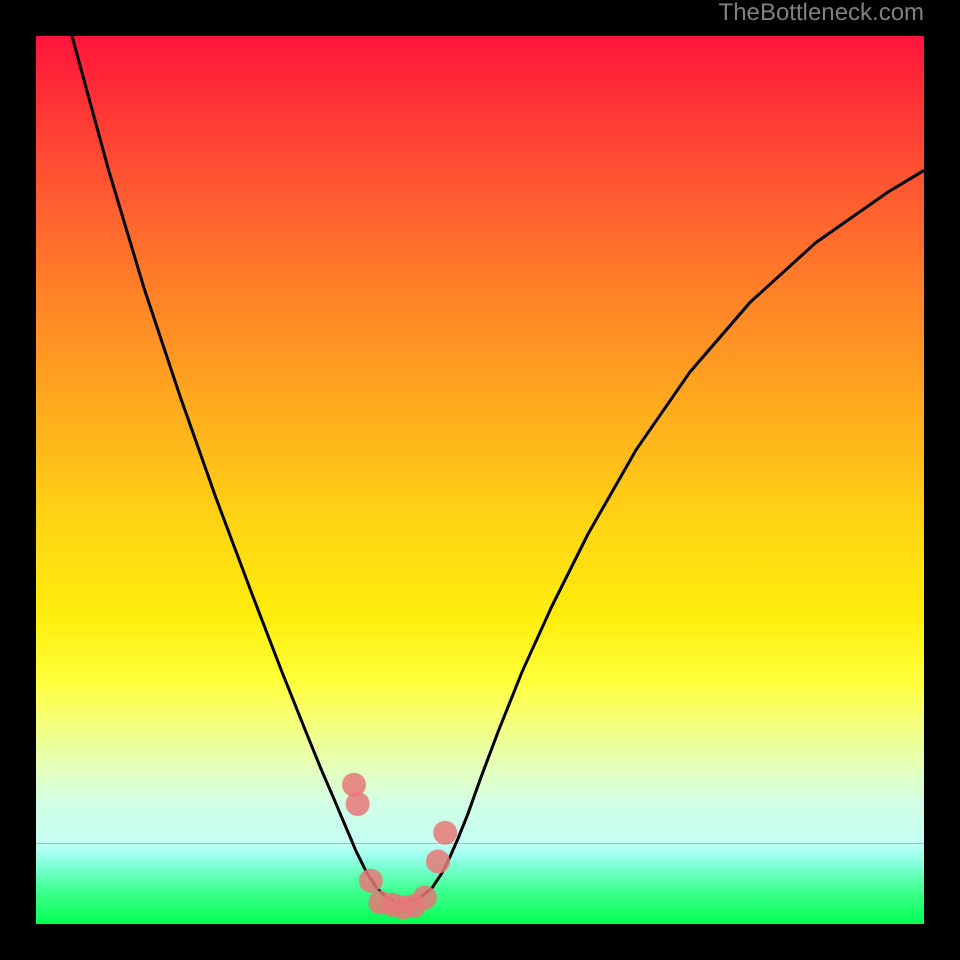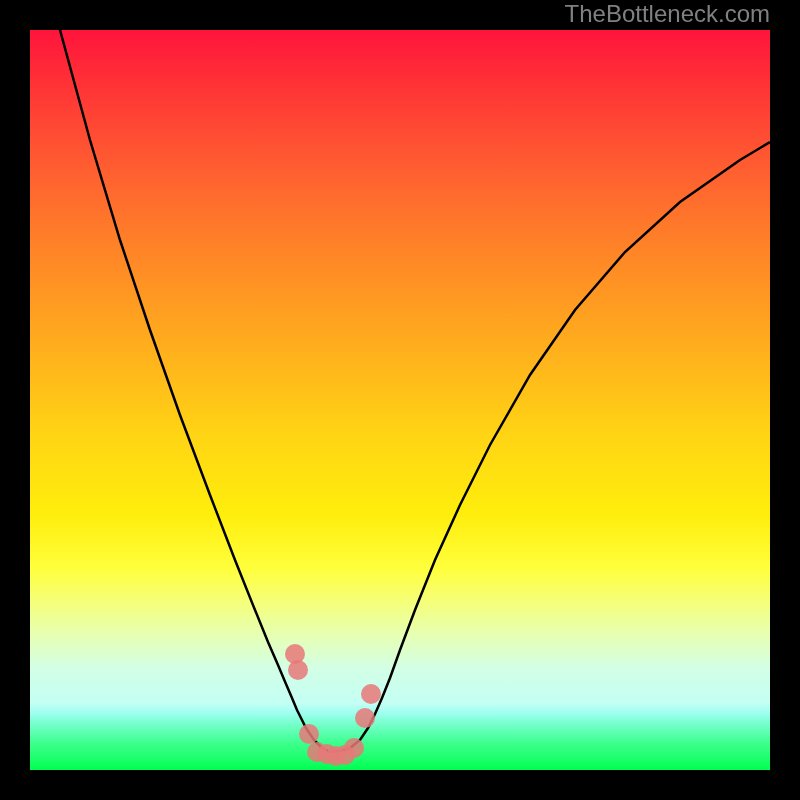--- a/index.html
+++ b/index.html
@@ -3,21 +3,21 @@
   <meta charset="utf-8">
   <style>
     * { margin: 0; padding: 0; box-sizing: border-box; }
     body { background: #000; width: 800px; height: 800px; overflow: hidden; position: relative; }
     .outer-frame { position: absolute; top: 0; left: 0; width: 800px; height: 800px; background: #000; }
     .plot-area { position: absolute; top: 30px; left: 30px; width: 740px; height: 740px; }
     .gradient-bg { position: absolute; top: 0; left: 0; width: 100%; height: 100%; }
     .gradient-main { position: absolute; top: 0; left: 0; width: 100%; height: 91%; background: linear-gradient(to bottom, #ff143c 0%, #ff3236 8%, #ff5c31 20%, #ff8228 32%, #ffa81e 45%, #ffd414 60%, #ffee0c 72%, #ffff3c 80%, #f5ff7a 85%, #e6ffb4 90%, #d2ffe6 95%, #c4fff4 100%); }
     .gradient-bottom { position: absolute; top: 91%; left: 0; width: 100%; height: 9%; background: linear-gradient(to bottom, #c4fff4 0%, #9effef 15%, #78ffce 30%, #5affae 45%, #3cff8c 60%, #28ff78 75%, #14ff64 88%, #00ff50 100%); }
     .curves { position: absolute; top: 0; left: 0; width: 100%; height: 100%; pointer-events: none; }
-    .watermark { position: absolute; top: 0; right: 30px; color: #808080; font-family: Arial, sans-serif; font-size: 24px; font-weight: 500; }
+    .watermark { position: absolute; top: 0; right: 30px; color: #808080; font-family: Arial, sans-serif; font-size: 20px; font-weight: 500; }
   </style>
 </head>
 <body>
 
 <div class="outer-frame">
   <div class="plot-area">
     <div class="gradient-bg">
       <div class="gradient-main"></div>
       <div class="gradient-bottom"></div>
     </div>

